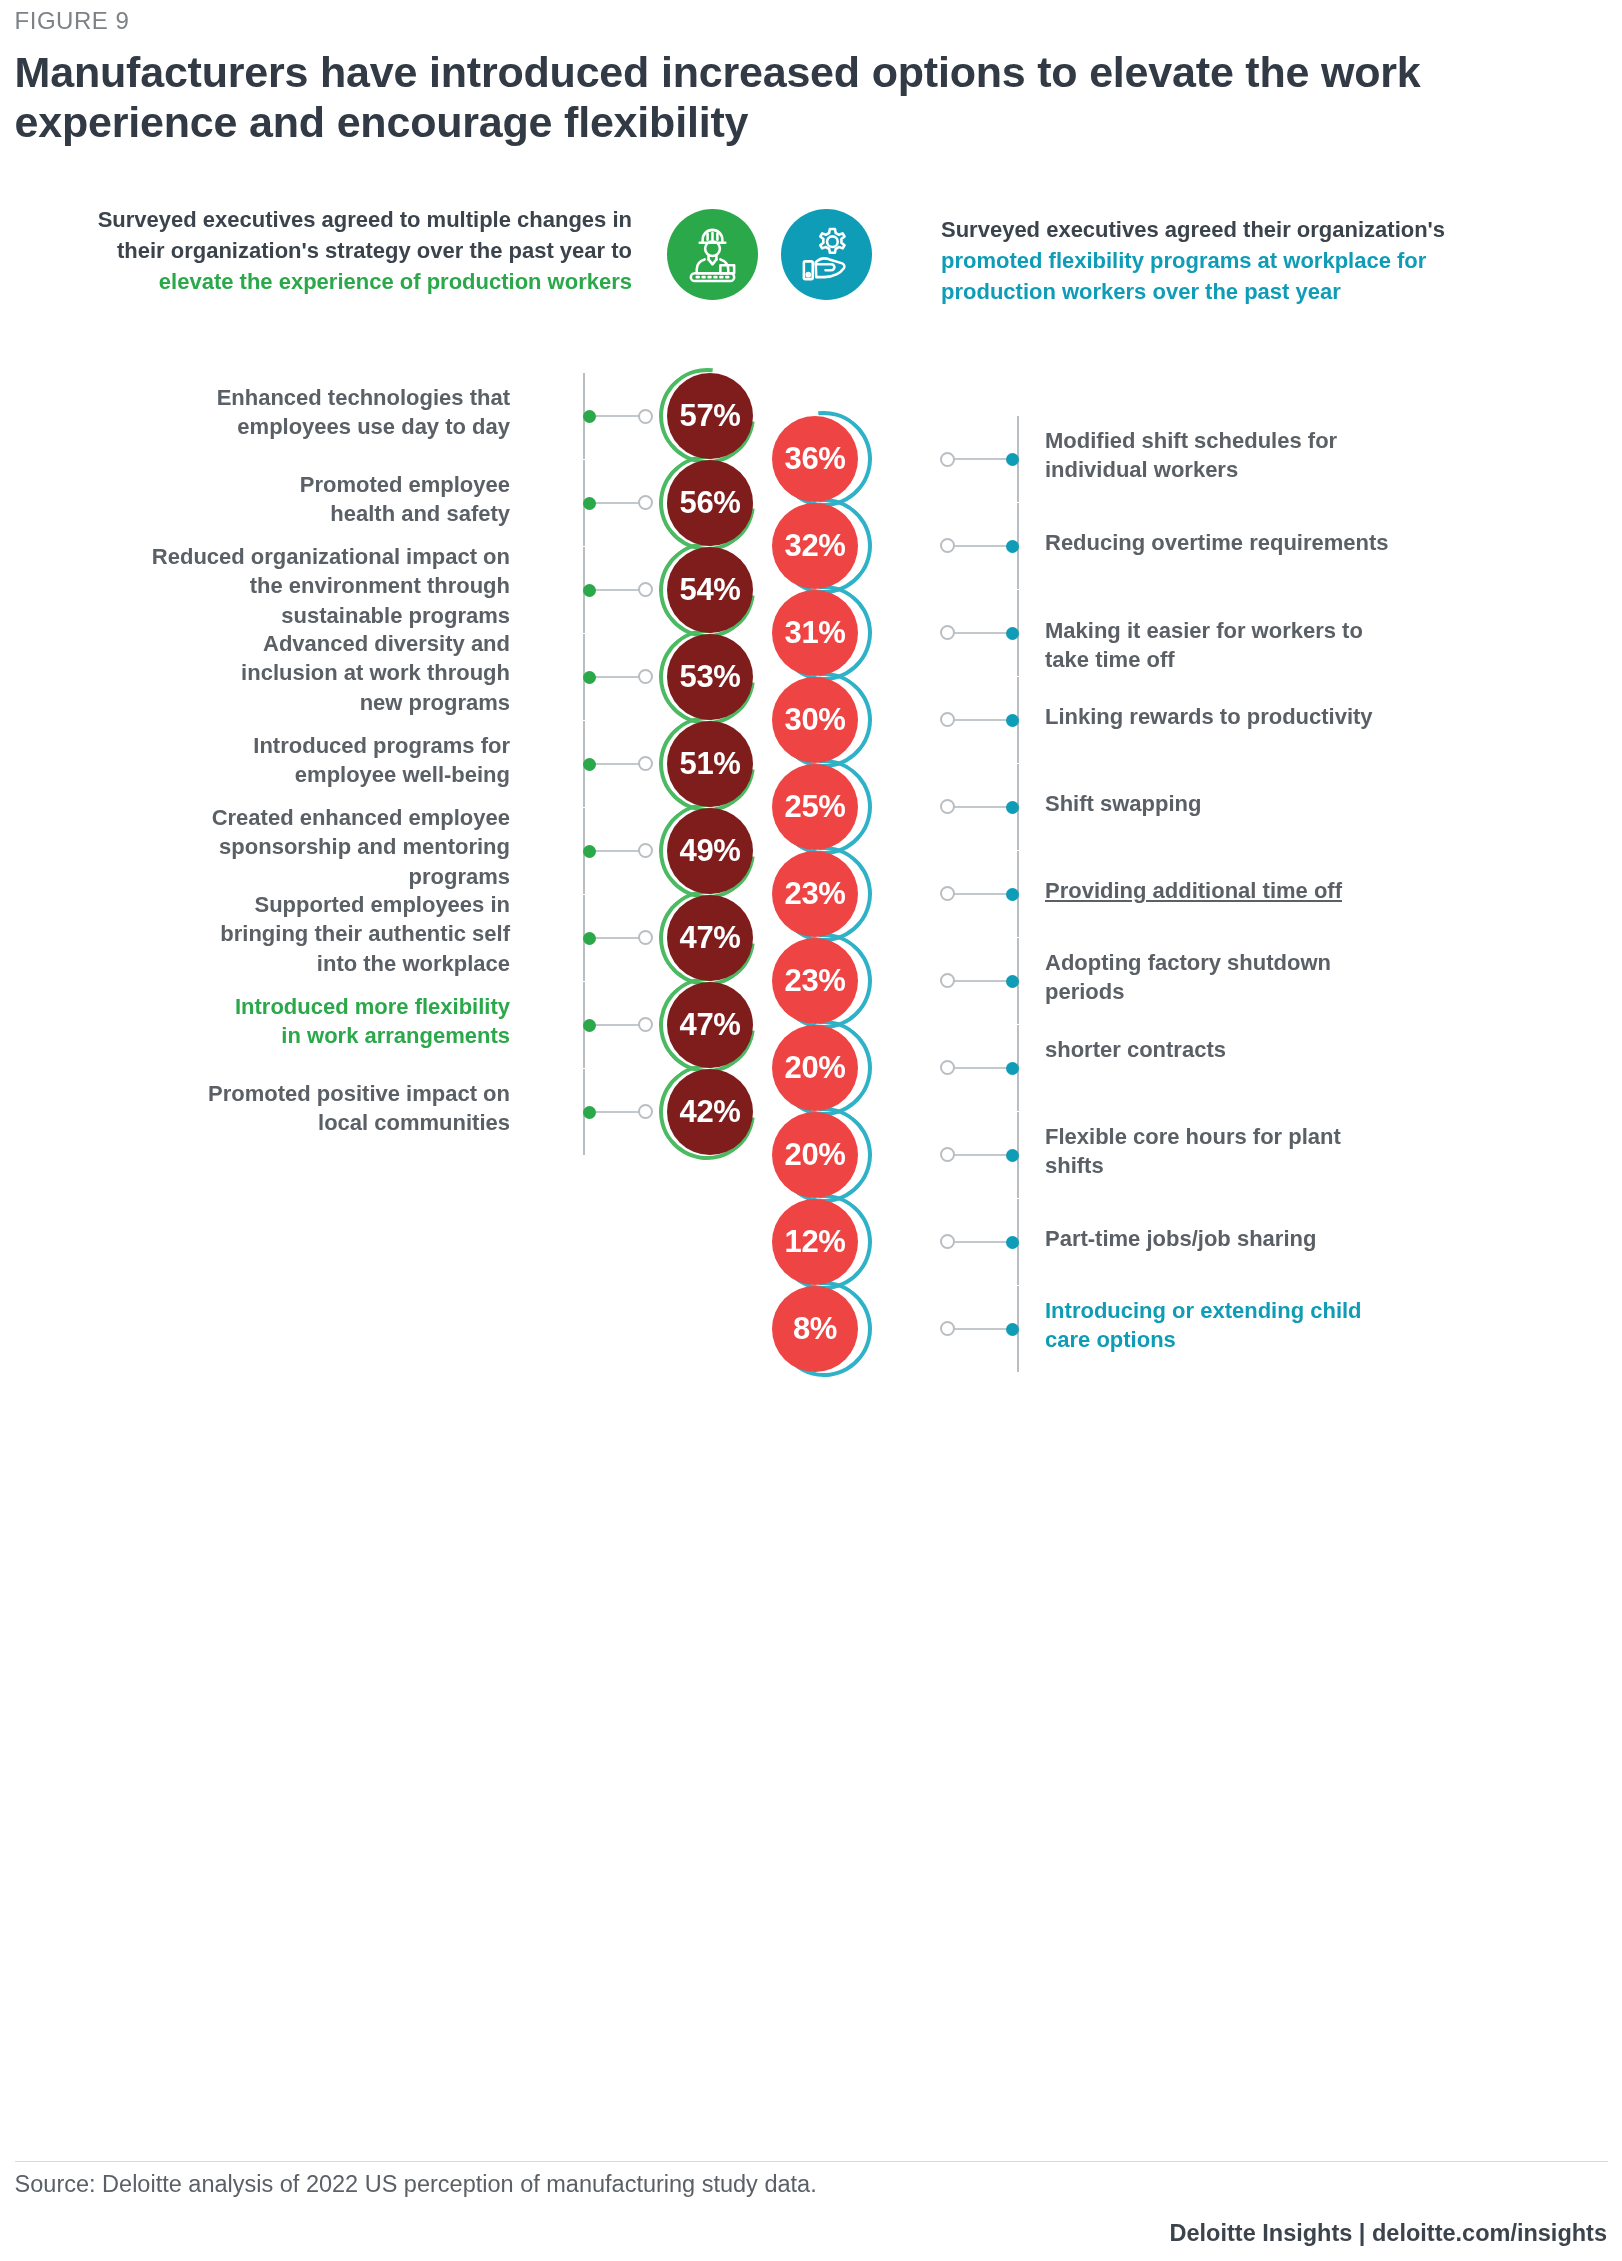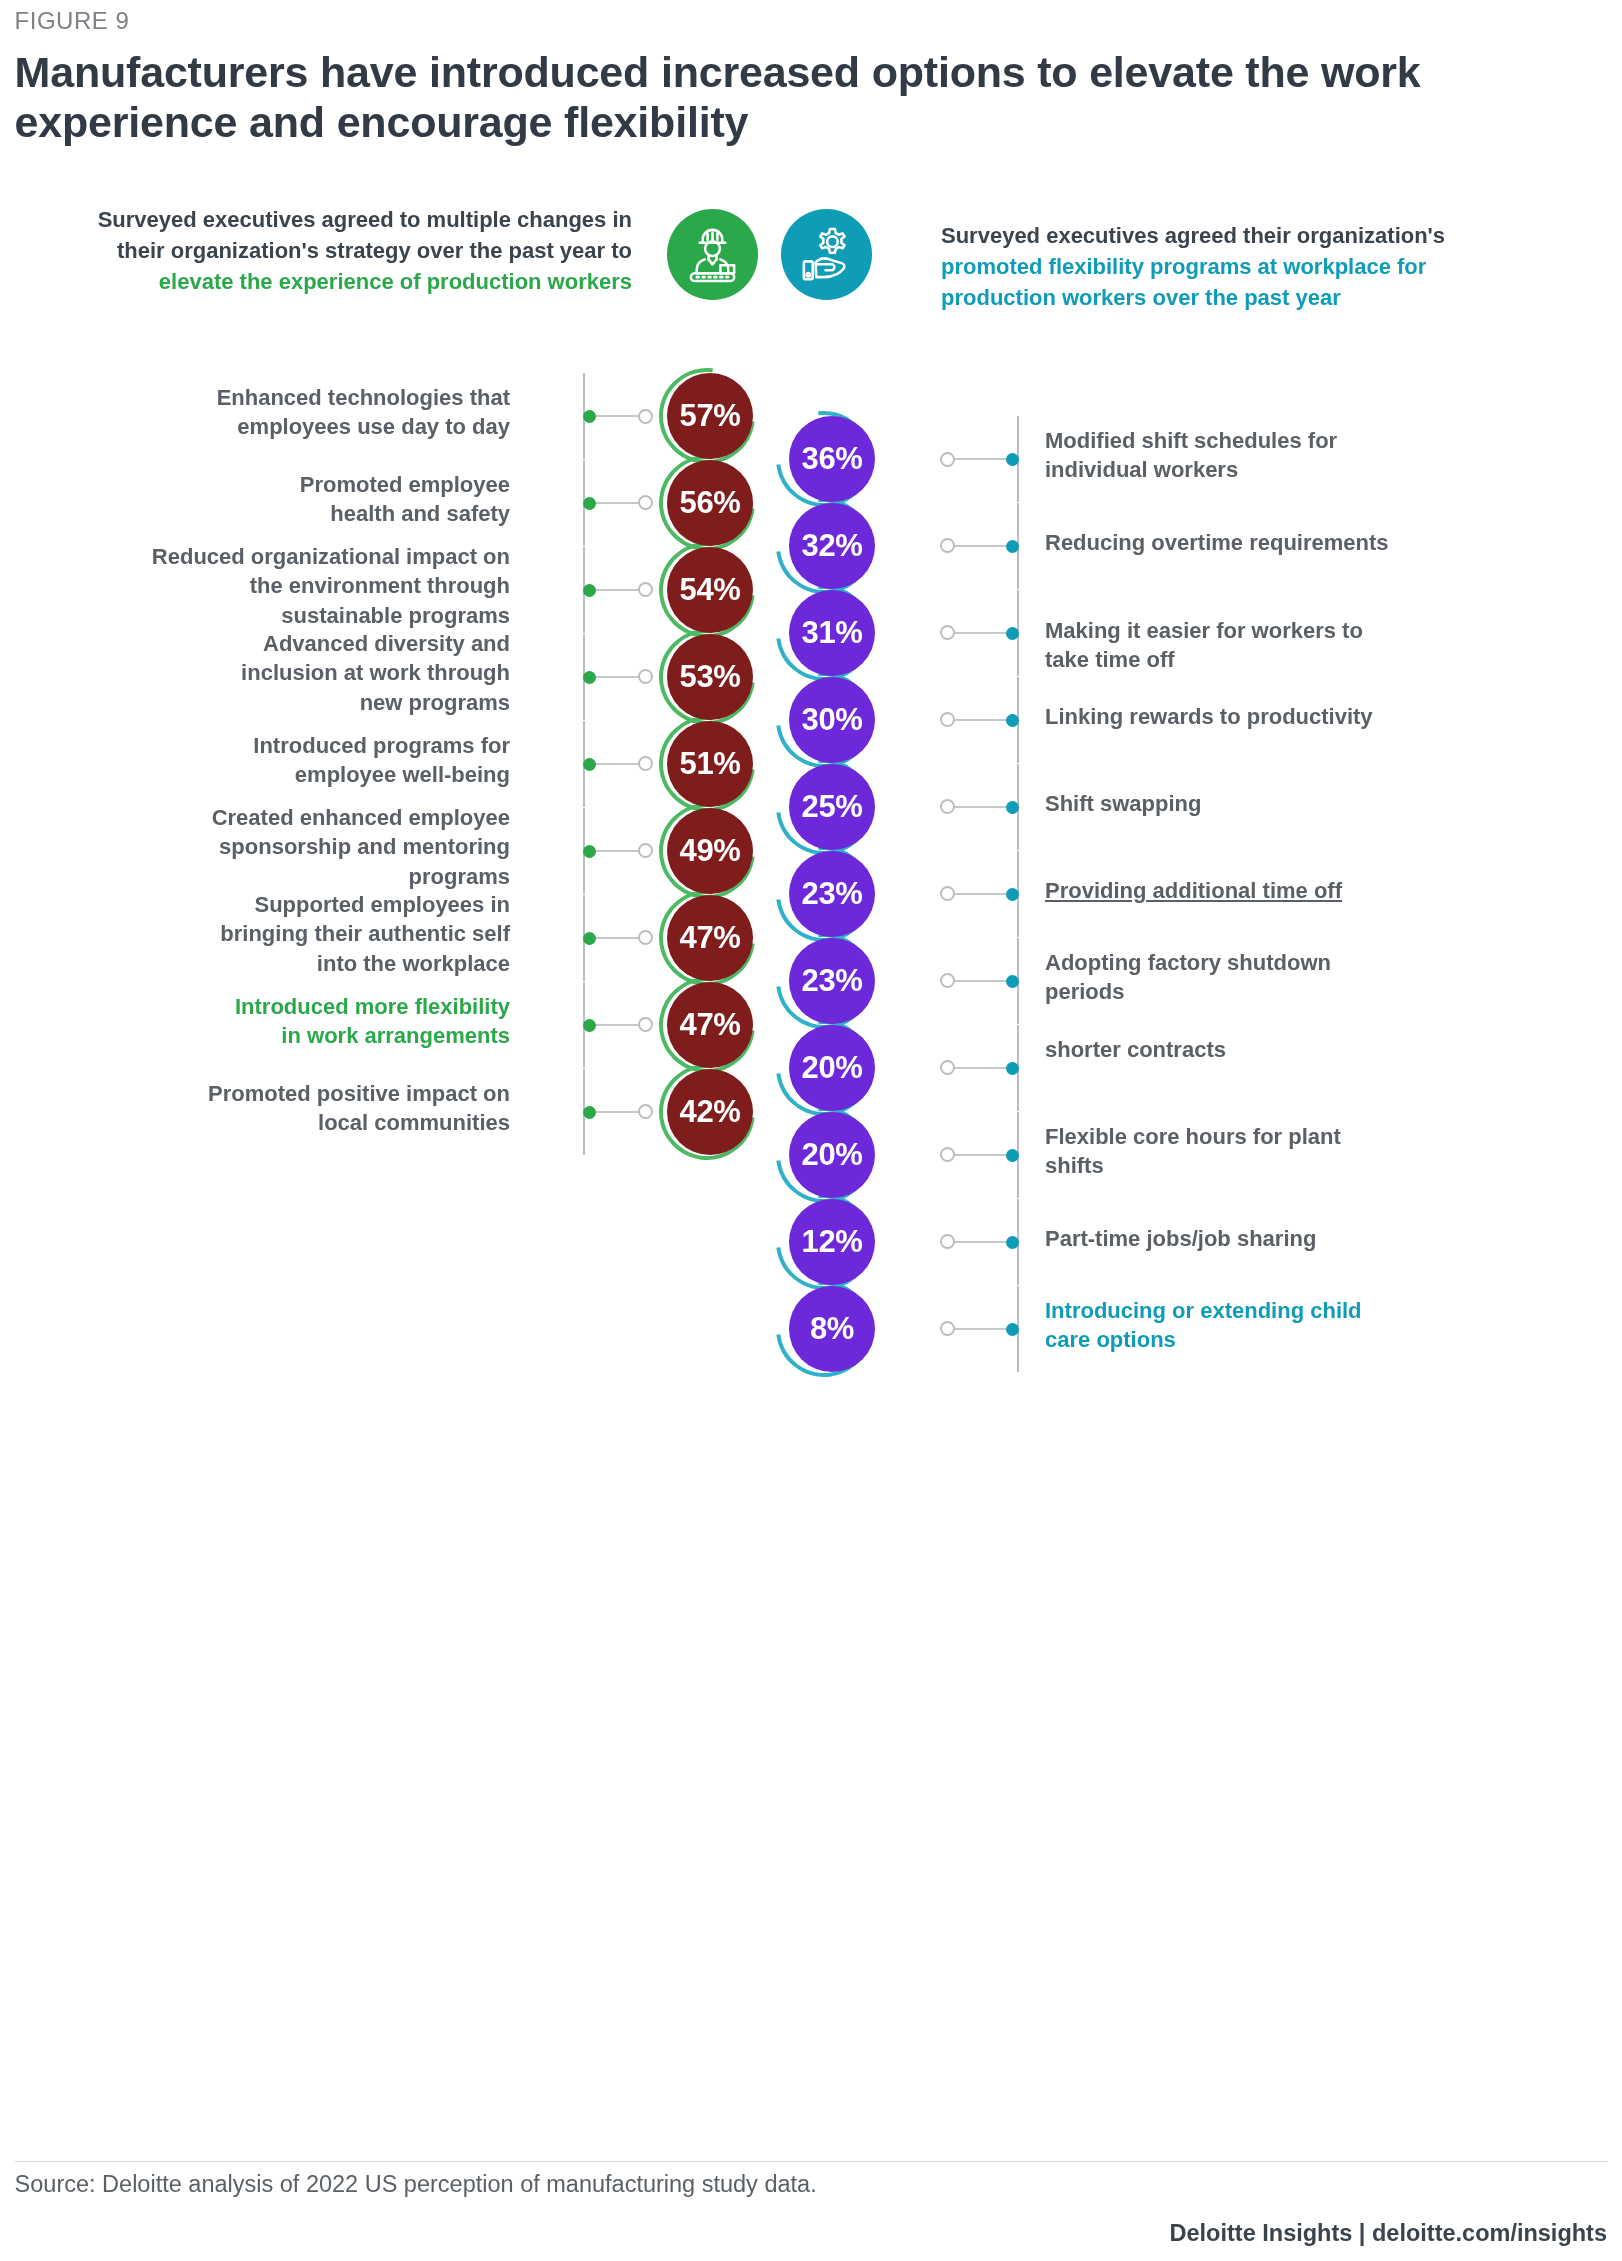--- a/index.html
+++ b/index.html
@@ -23,21 +23,21 @@
   }
 
   
   .legend { position: absolute; left: 0; top: 252; width: 1623px; height: 130px; }
   .legend-left {
     position: absolute; left: 32px; top: 0; width: 600px;
     text-align: right; font-size: 22px; line-height: 1.42;
     font-weight: 700; color: #3b434c;
   }
   .legend-right {
-    position: absolute; left: 941px; top: 16px; width: 649px;
+    position: absolute; left: 941px; top: 10px; width: 649px;
     text-align: left; font-size: 22px; line-height: 1.42;
     font-weight: 700; color: #3b434c;
   }
   .hl-green { color: #2aa84a; }
   .hl-teal  { color: #0f9cb6; }
 
   .badge {
     position: absolute; width: 91px; height: 91px; border-radius: 50%;
     top: 4.9px; display: flex; align-items: center; justify-content: center;
   }
@@ -48,21 +48,21 @@
   
   .rows { position: absolute; left: 0; top: 0; width: 1623px; height: 2261px; }
 
   .bubble {
     position: absolute; width: 86px; height: 86px; border-radius: 50%;
     display: flex; align-items: center; justify-content: center;
     color: #fff; font-weight: 700; font-size: 31px; letter-spacing: -0.4px;
     z-index: 3;
   }
   .bubble.green { background: #7f1d1d; left: 667px; }
-  .bubble.teal  { background: #6d28d9; left: 789px; }
+  .bubble.teal  { background: #ef4444; left: 772px; }
 
   
   .ring {
     position: absolute; width: 96px; height: 96px; border-radius: 50%;
     border: 4.9px solid transparent; z-index: 2;
   }
   .ring.green {
     border-color: #4cba63; border-right-color: transparent;
     left: 659px; transform: rotate(-38deg);
   }

